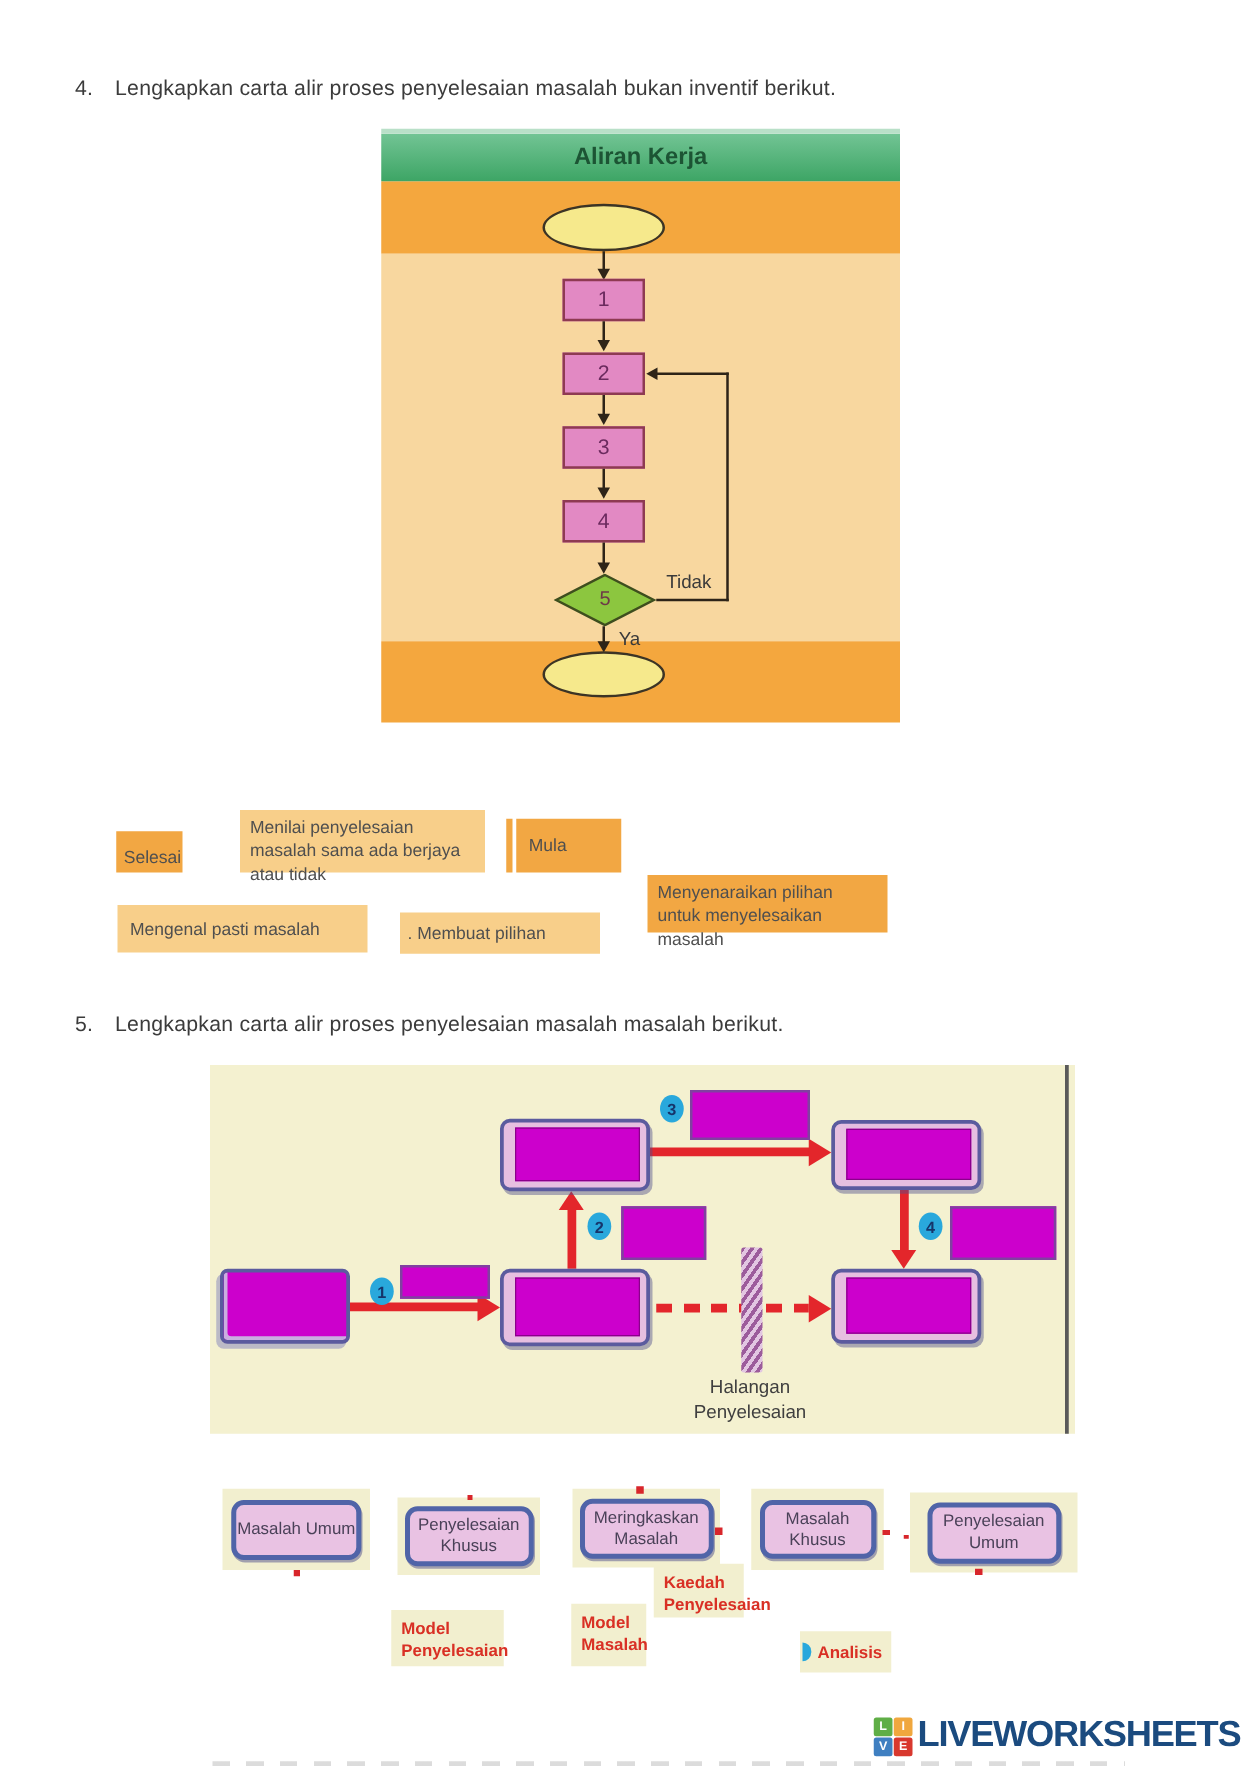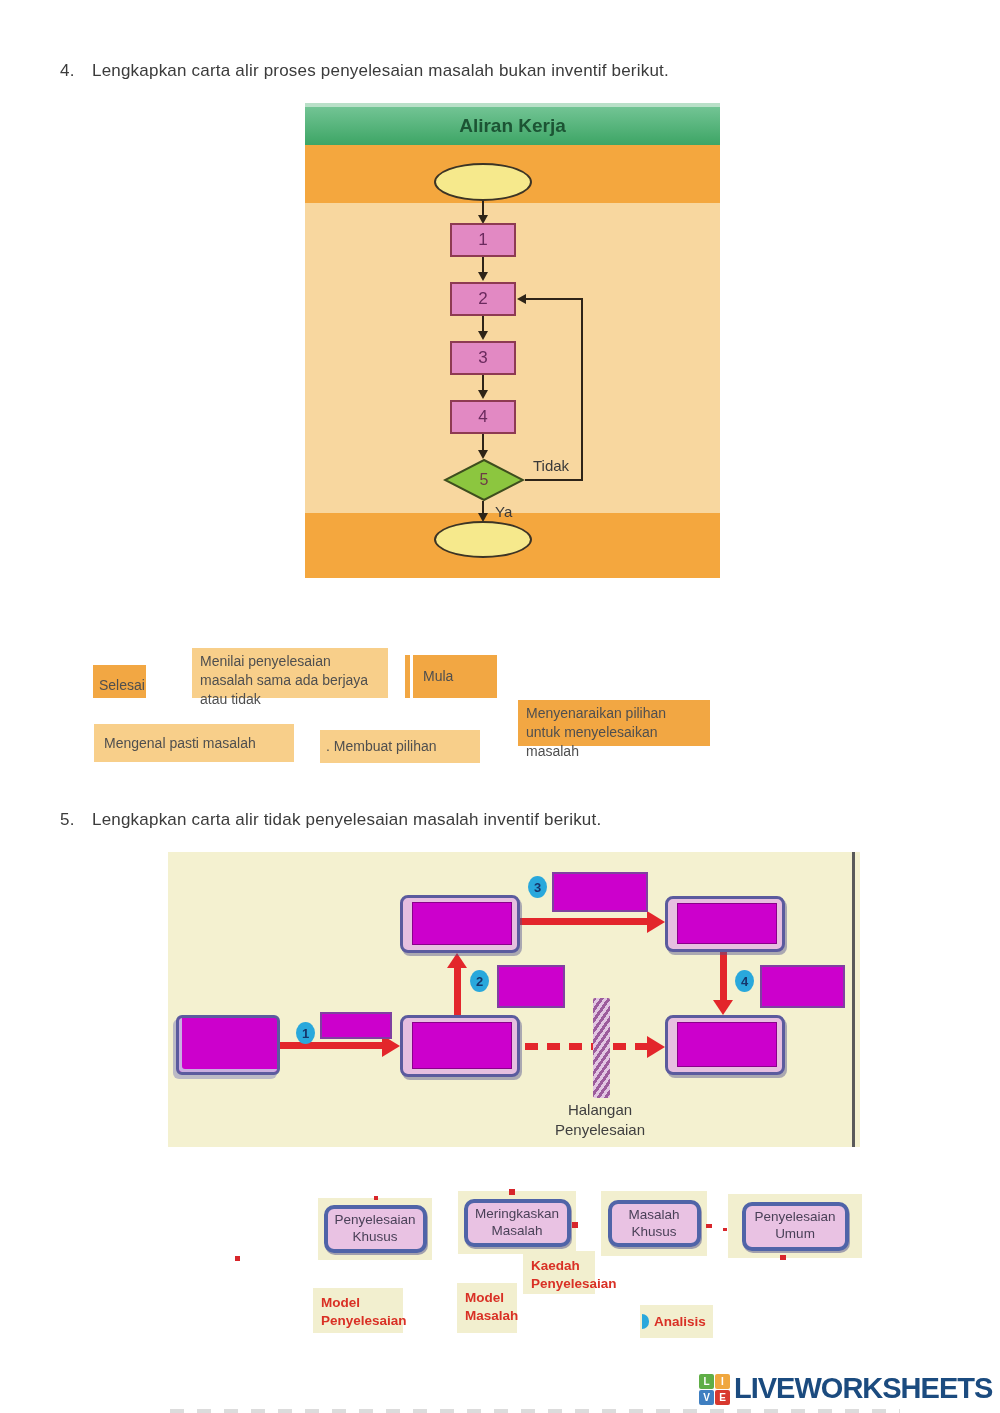--- a/index.html
+++ b/index.html
@@ -122,21 +122,21 @@
   <div class="chip chip-dark" style="left:93px;top:665px;width:53px;height:33px;display:flex;align-items:flex-end;padding:3px 6px;">Selesai</div>
   <div class="chip chip-light" style="left:192px;top:648px;width:196px;height:50px;padding:4px 8px;">Menilai penyelesaian masalah sama ada berjaya atau tidak</div>
   <div class="abs" style="left:405px;top:655px;width:5px;height:43px;background:#f2a743;"></div>
   <div class="chip chip-dark" style="left:413px;top:655px;width:84px;height:43px;display:flex;align-items:center;padding:0 10px;">Mula</div>
   <div class="chip chip-dark" style="left:518px;top:656px;width:192px;height:46px;padding:4px 8px;margin-top:44px;">Menyenaraikan pilihan untuk menyelesaikan masalah</div>
   <div class="chip chip-light" style="left:94px;top:724px;width:200px;height:38px;display:flex;align-items:center;padding:0 10px;">Mengenal pasti masalah</div>
   <div class="chip chip-light" style="left:320px;top:730px;width:160px;height:33px;display:flex;align-items:center;padding:0 6px;">. Membuat pilihan</div>
 
   <div class="abs qrow" style="left:60px;top:810px;width:860px;">
     <span class="qnum">5.</span>
-    <span>Lengkapkan carta alir tidak penyelesaian masalah inventif berikut.</span>
+    <span>Lengkapkan carta alir proses penyelesaian masalah masalah berikut.</span>
   </div>
 
   <div class="abs dg" style="left:168px;top:852px;">
 
     <div class="rline-h" style="left:352px;top:66px;width:130px;"></div>
     <div class="rhead-right" style="left:479px;top:59px;"></div>
 
     <div class="rhead-up" style="left:279px;top:101px;"></div>
     <div class="rline-v" style="left:286px;top:114px;height:49px;"></div>
 
@@ -172,20 +172,23 @@
     <div class="mlabel" style="left:592px;top:113px;width:85px;height:43px;"></div>
 
     <div class="numcircle" style="left:128px;top:170px;">1</div>
     <div class="numcircle" style="left:302px;top:118px;">2</div>
     <div class="numcircle" style="left:360px;top:24px;">3</div>
     <div class="numcircle" style="left:567px;top:118px;">4</div>
 
     <div class="abs" style="left:684px;top:0;width:3px;height:295px;background:#5a5a5a;"></div>
   </div>
 
+  <div class="tile" style="left:178px;top:1191px;width:118px;height:65px;">
+    <div class="pinkbox" style="width:104px;height:48px;">Masalah Umum</div>
+  </div>
   <div class="tile" style="left:318px;top:1198px;width:114px;height:62px;">
     <div class="pinkbox" style="width:103px;height:48px;">Penyelesaian Khusus</div>
   </div>
   <div class="tile" style="left:458px;top:1191px;width:118px;height:63px;">
     <div class="pinkbox" style="width:107px;height:48px;">Meringkaskan Masalah</div>
   </div>
   <div class="tile" style="left:601px;top:1191px;width:106px;height:65px;">
     <div class="pinkbox" style="width:93px;height:47px;">Masalah Khusus</div>
   </div>
   <div class="tile" style="left:728px;top:1194px;width:134px;height:64px;">

